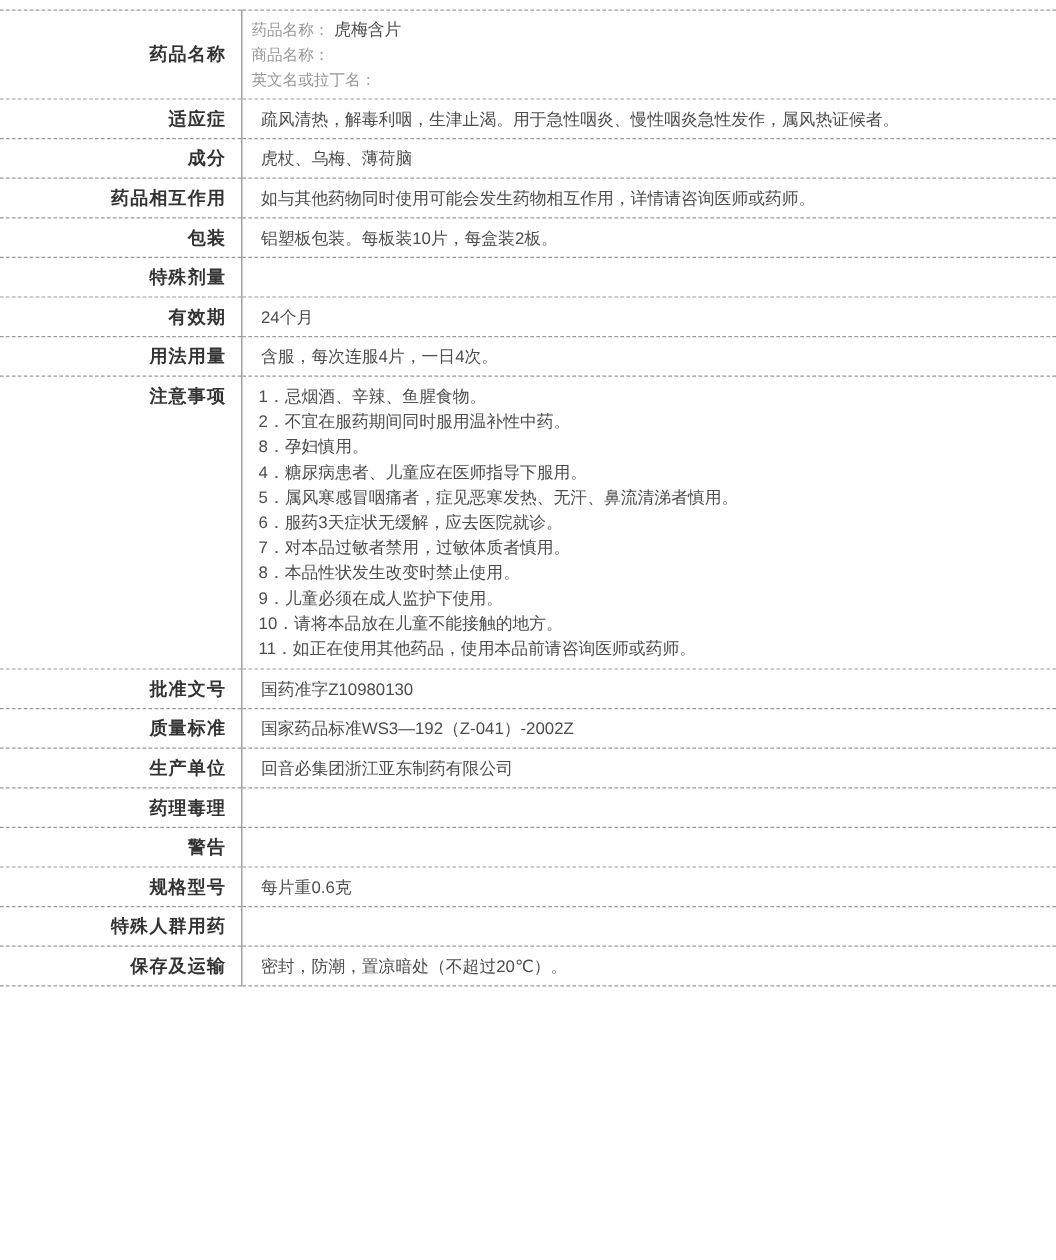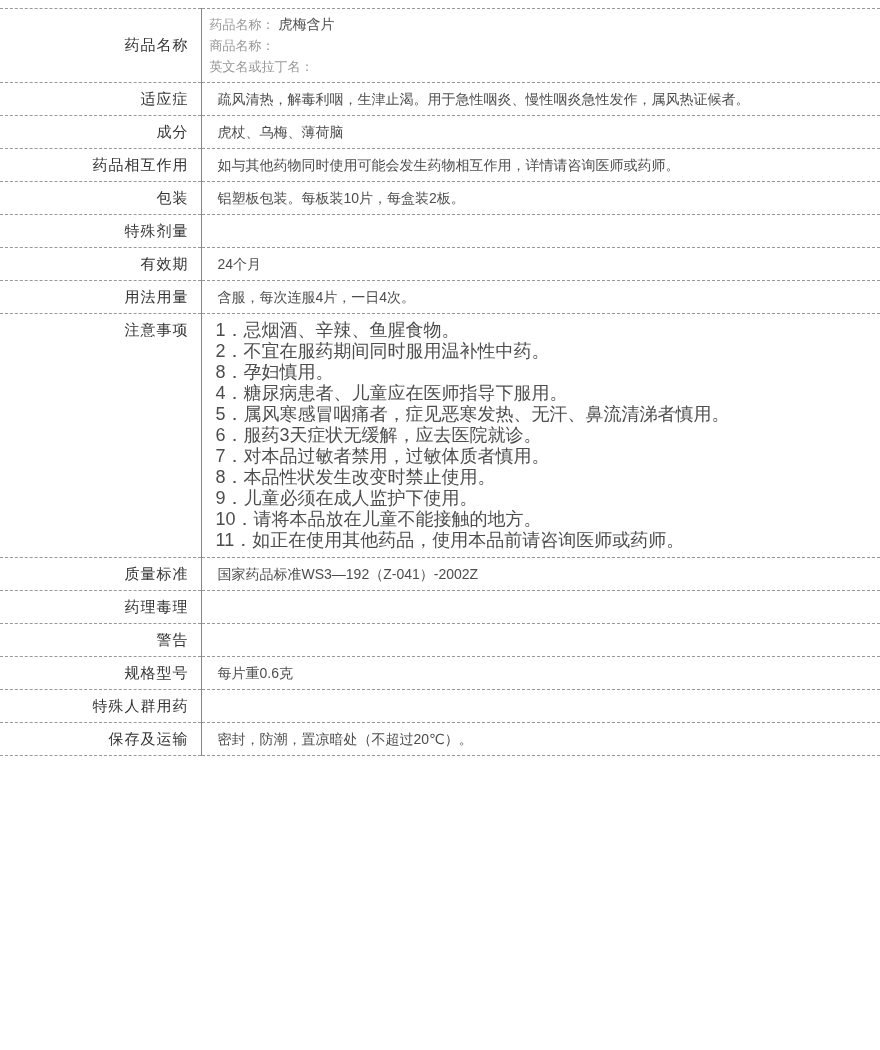--- a/index.html
+++ b/index.html
@@ -26,21 +26,21 @@
   .drug-table tr:last-child td {
     border-bottom: 1px dashed #999999;
   }
   td.lbl {
     width: 201px;
     border-right: 1px solid #888888;
     text-align: right;
     vertical-align: middle;
     padding: 0 12px 0 0;
     font-size: 15px;
-    font-weight: normal;
+    font-weight: bold;
     color: #333333;
     letter-spacing: 1px;
     height: 33px;
   }
   td.val {
     vertical-align: middle;
     padding: 0 10px 0 16px;
     font-size: 14px;
     color: #4d4d4d;
     line-height: 20px;
@@ -65,21 +65,21 @@
   td.lbl.top {
     vertical-align: top;
     padding-top: 7px;
   }
   td.notes-cell {
     vertical-align: top;
     padding: 6px 10px 6px 14px;
   }
   .note-item {
     line-height: 21px;
-    font-size: 18px;
+    font-size: 14px;
     color: #4d4d4d;
   }
 </style>
 </head>
 <body>
 
 <table class="drug-table">
   <tbody>
     <tr class="row-name">
       <td class="lbl">药品名称</td>
@@ -135,26 +135,34 @@
         <div class="note-item">5．属风寒感冒咽痛者，症见恶寒发热、无汗、鼻流清涕者慎用。</div>
         <div class="note-item">6．服药3天症状无缓解，应去医院就诊。</div>
         <div class="note-item">7．对本品过敏者禁用，过敏体质者慎用。</div>
         <div class="note-item">8．本品性状发生改变时禁止使用。</div>
         <div class="note-item">9．儿童必须在成人监护下使用。</div>
         <div class="note-item">10．请将本品放在儿童不能接触的地方。</div>
         <div class="note-item">11．如正在使用其他药品，使用本品前请咨询医师或药师。</div>
       </td>
     </tr>
 
+    <tr>
+      <td class="lbl">批准文号</td>
+      <td class="val">国药准字Z10980130</td>
+    </tr>
 
     <tr>
       <td class="lbl">质量标准</td>
       <td class="val">国家药品标准WS3—192（Z-041）-2002Z</td>
     </tr>
 
+    <tr>
+      <td class="lbl">生产单位</td>
+      <td class="val">回音必集团浙江亚东制药有限公司</td>
+    </tr>
 
     <tr>
       <td class="lbl">药理毒理</td>
       <td class="val"></td>
     </tr>
 
     <tr>
       <td class="lbl">警告</td>
       <td class="val"></td>
     </tr>

